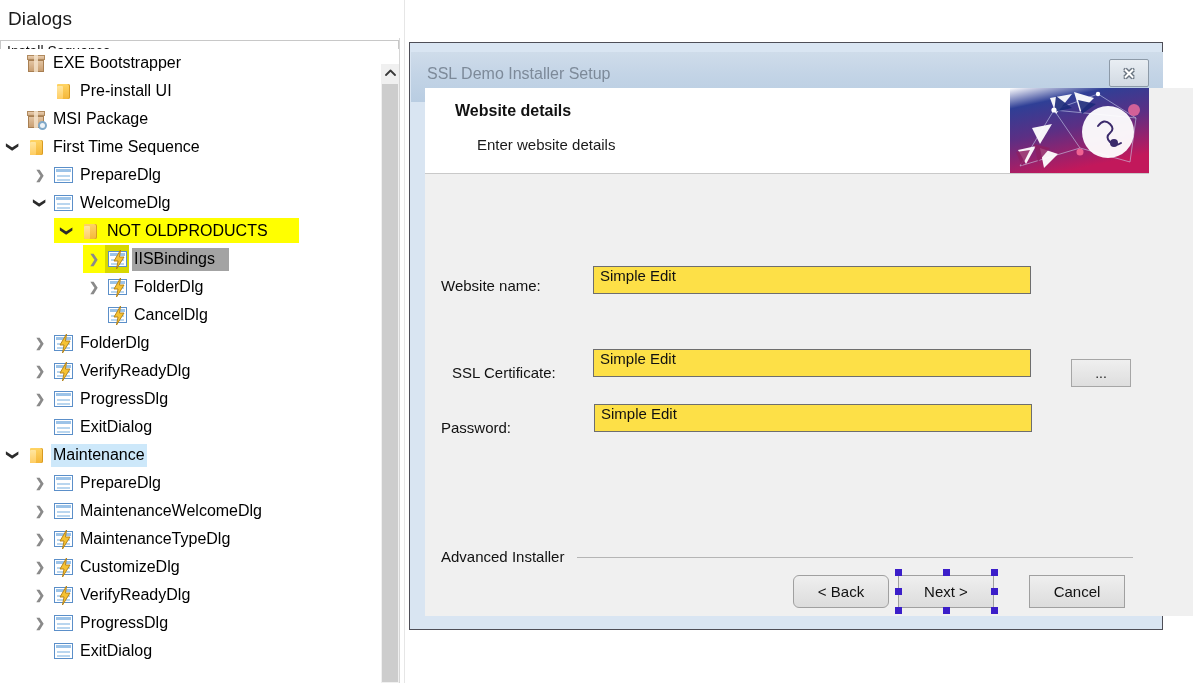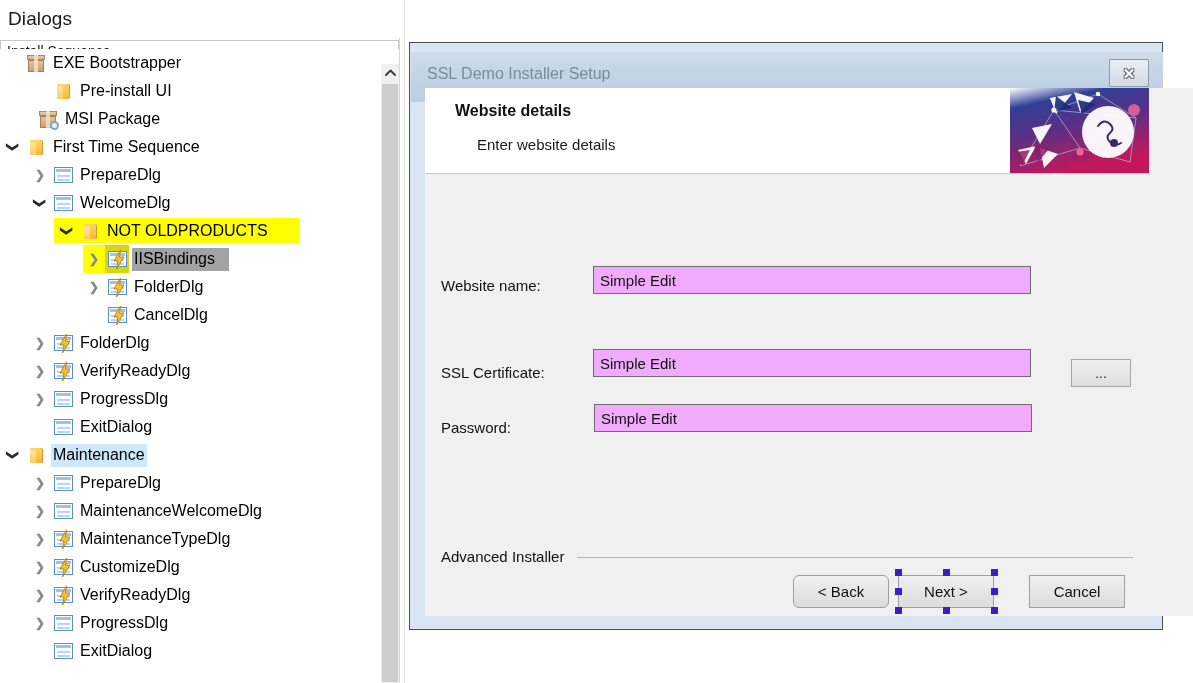--- a/index.html
+++ b/index.html
@@ -263,24 +263,24 @@
     overflow:hidden;
   }
 
   
   .form-label {
     position:absolute;
     font-size:15px; color:#111;
   }
   .form-input {
     position:absolute;
-    background:#f0abfc;
+    background:#fde047;
     border:1px solid #6e6e6e;
     box-sizing:border-box;
-    display:flex; align-items:center;
+    display:flex; align-items:flex-start;
   }
   .form-input span {
     padding-left:6px;
     font-size:15px; color:#111;
   }
   #browse-button {
     position:absolute;
     width:60px; height:28px;
     background: linear-gradient(180deg,#efefef,#dedede);
     border:1px solid #a6a6a6;
@@ -346,21 +346,21 @@
             <span class="icon-slot">
               <span class="ico-folder">
                 <span class="f-back"></span>
                 <span class="f-front"></span>
               </span>
             </span>
             <span class="tree-label">Pre-install UI</span>
           </div>
         </div>
         <div class="tree-row">
-          <div class="row-content" style="padding-left: 14px;">
+          <div class="row-content" style="padding-left: 2px;">
             <span class="expander spacer"></span>
             <span class="icon-slot">
               <span class="ico-box">
                 <span class="b-body"></span>
                 <span class="b-lid"></span>
                 <span class="b-stripe"></span>
                 <span class="b-gear"></span>
               </span>
             </span>
             <span class="tree-label">MSI Package</span>
@@ -705,21 +705,21 @@
             <circle cx="88" cy="6" r="2.2" fill="#ffffff"></circle>
           </svg>
         </div>
       </div>
 
       <div class="form-label" style="left:16px; top:189px;">Website name:</div>
       <div class="form-input" style="left:168px; top:178px; width:438px; height:28px;">
         <span>Simple Edit</span>
       </div>
 
-      <div class="form-label" style="left:16px; top:276px;">SSL Certificate:</div>
+      <div class="form-label" style="left:27px; top:276px;">SSL Certificate:</div>
       <div class="form-input" style="left:168px; top:261px; width:438px; height:28px;">
         <span>Simple Edit</span>
       </div>
       <div id="browse-button" style="left:646px; top:271px;">...</div>
 
       <div class="form-label" style="left:16px; top:331px;">Password:</div>
       <div class="form-input" style="left:169px; top:316px; width:438px; height:28px;">
         <span>Simple Edit</span>
       </div>
 

